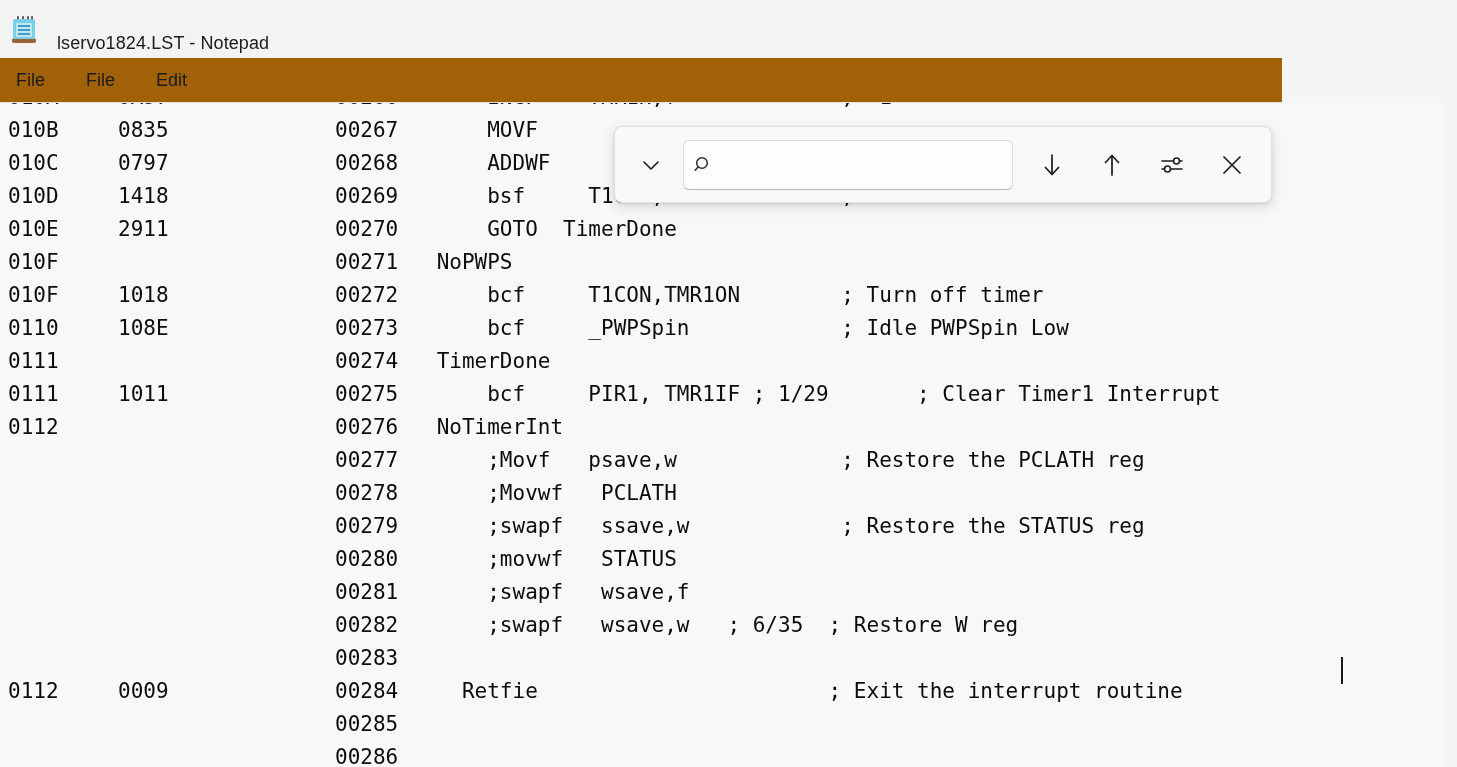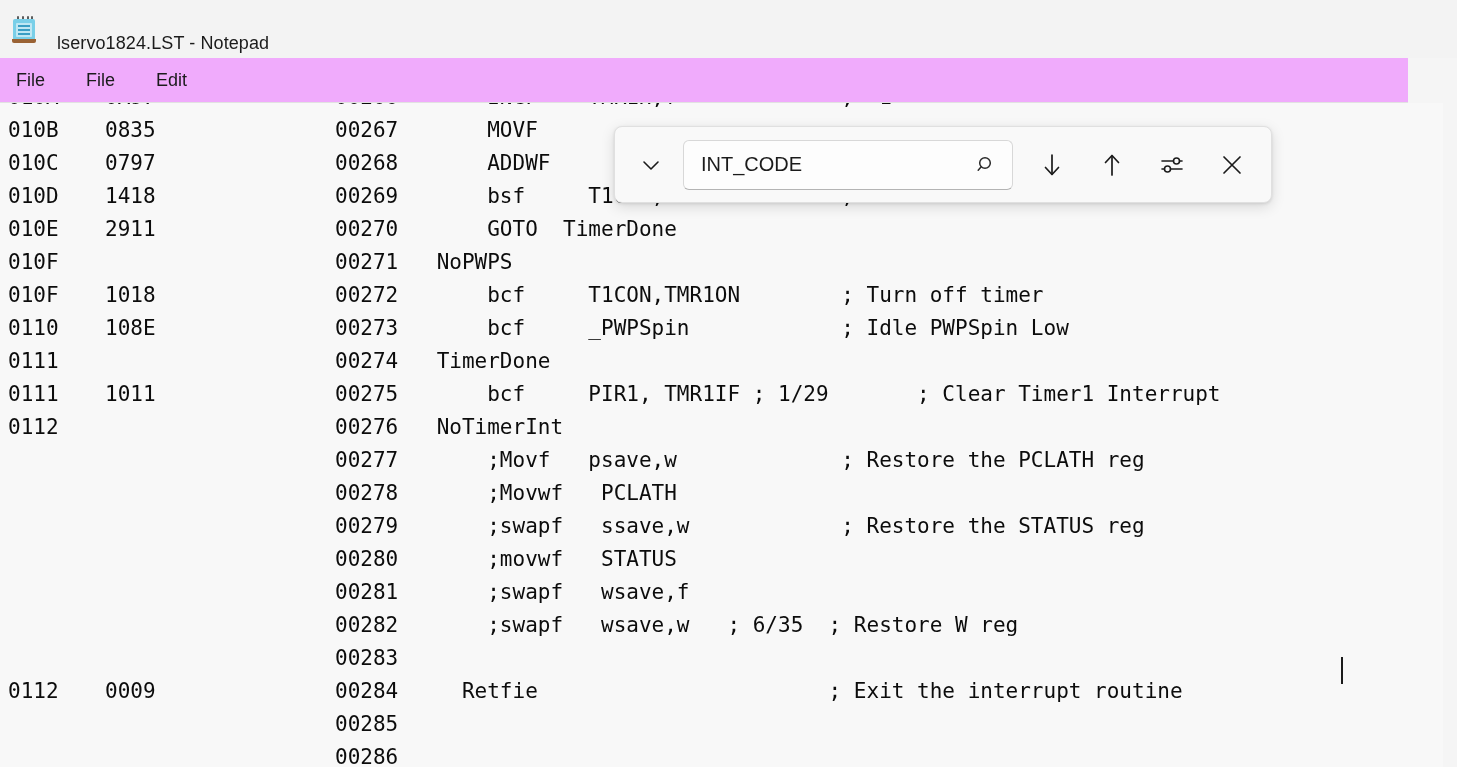--- a/index.html
+++ b/index.html
@@ -89,23 +89,23 @@
     font-family: "Liberation Sans", sans-serif;
     letter-spacing: 0.1px;
     white-space: nowrap;
     margin-top: 29px;
   }
 
   
   .menubar {
     position: absolute;
     left: 0; top: 58px;
-    width: 1408px;
+    width: 1282px;
     height: 45px;
-    background: #f0abfc;
+    background: #a16207;
     display: flex;
     align-items: center;
     border-bottom: 1px solid #e2e2e2;
     box-sizing: border-box;
   }
   .menu-item {
     font-size: 18px;
     color: #1b1b1b;
     padding: 4px 10px;
     margin-left: 5px;
@@ -139,21 +139,21 @@
   .code-line {
     position: relative;
     height: 33px;
   }
   .col {
     position: absolute;
     top: 0;
     white-space: pre;
   }
   .col-addr  { left: 8px; }
-  .col-hex   { left: 105px; }
+  .col-hex   { left: 118px; }
   .col-lnum  { left: 335px; }
   .col-rest  { left: 424px; }
 
   .caret {
     position: absolute;
     left: 1341px;
     top: 554px;
     width: 2px;
     height: 27px;
     background: #1b1b1b;
@@ -265,21 +265,20 @@
 
     <div class="fb-expand">
       <span>
         <svg width="22" height="22" viewBox="0 0 22 22">
           <path d="M4 8 L11 15 L18 8" fill="none" stroke="#1b1b1b" stroke-width="1.6" stroke-linecap="round" stroke-linejoin="round"></path>
         </svg>
       </span>
     </div>
 
     <div class="search-wrap">
-      <div class="search-value" title="Find">INT_CODE</div>
       <div class="search-icon-btn">
         <span>
           <svg width="22" height="22" viewBox="0 0 22 22">
             <circle cx="9" cy="9" r="5.3" fill="none" stroke="#2a2a2a" stroke-width="1.5"></circle>
             <path d="M5.2 12.8 L2.2 16.2" fill="none" stroke="#2a2a2a" stroke-width="1.5" stroke-linecap="round"></path>
           </svg>
         </span>
       </div>
     </div>
 

